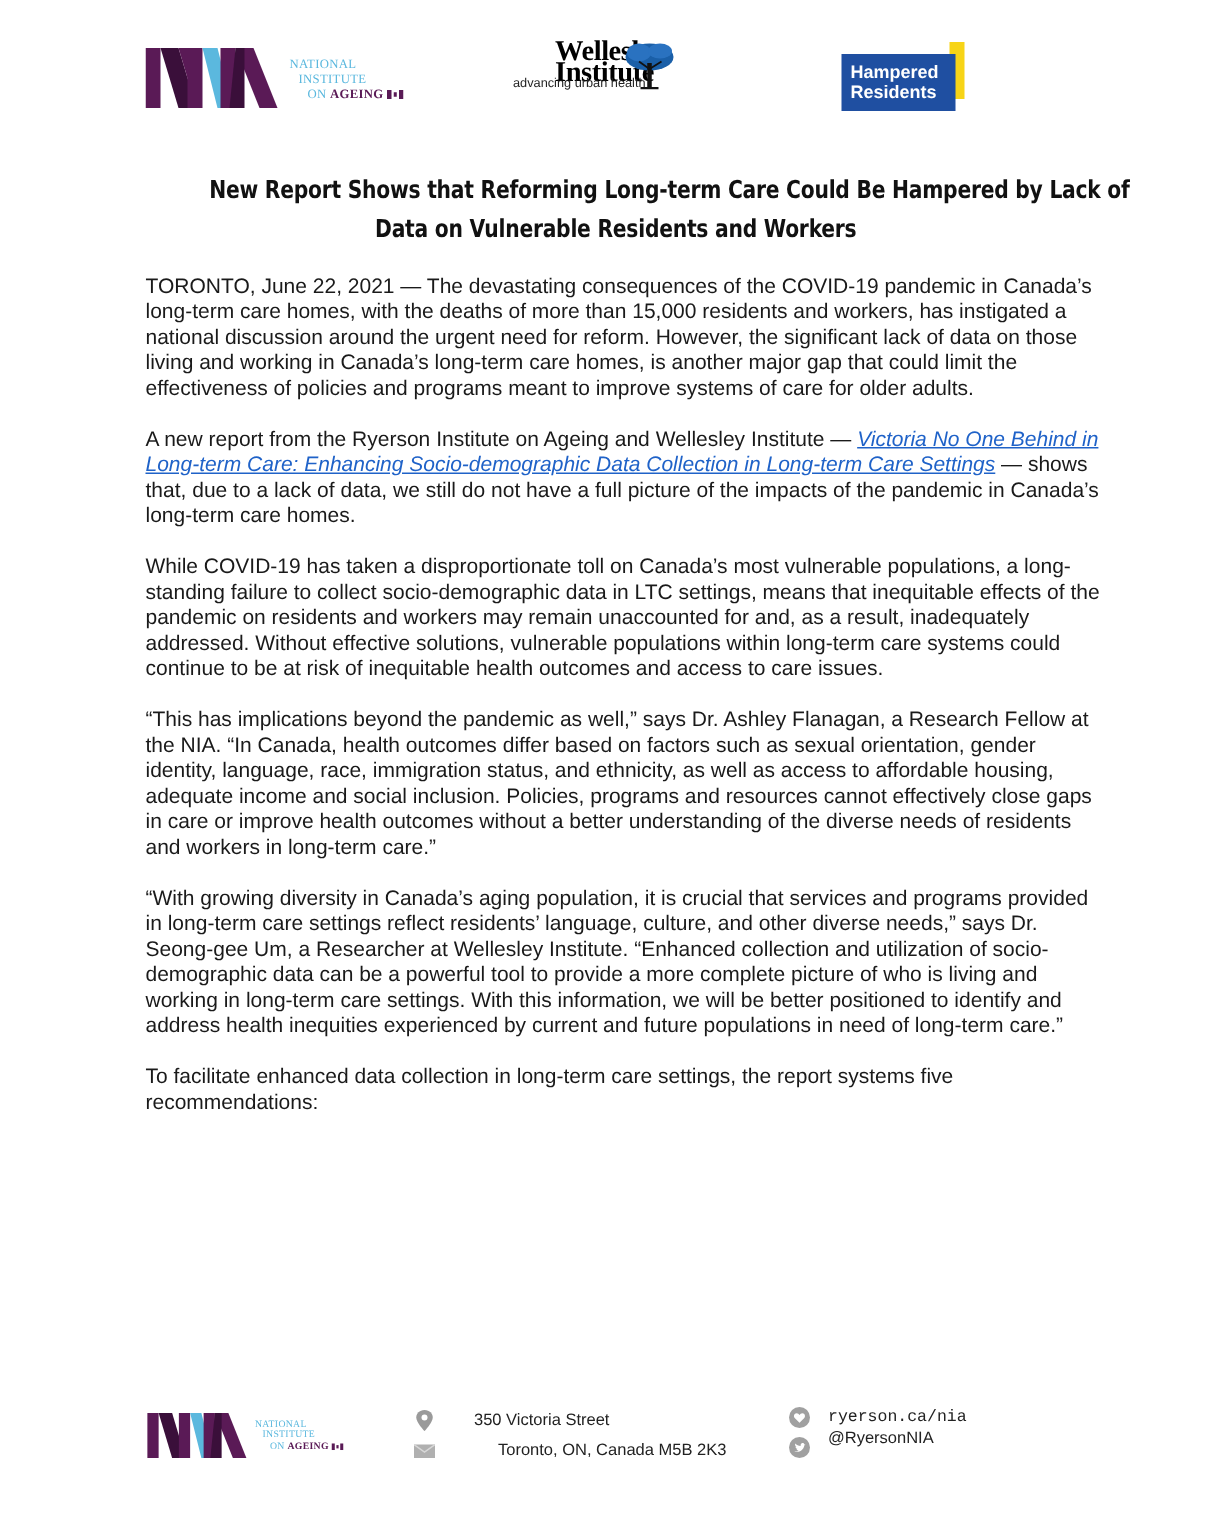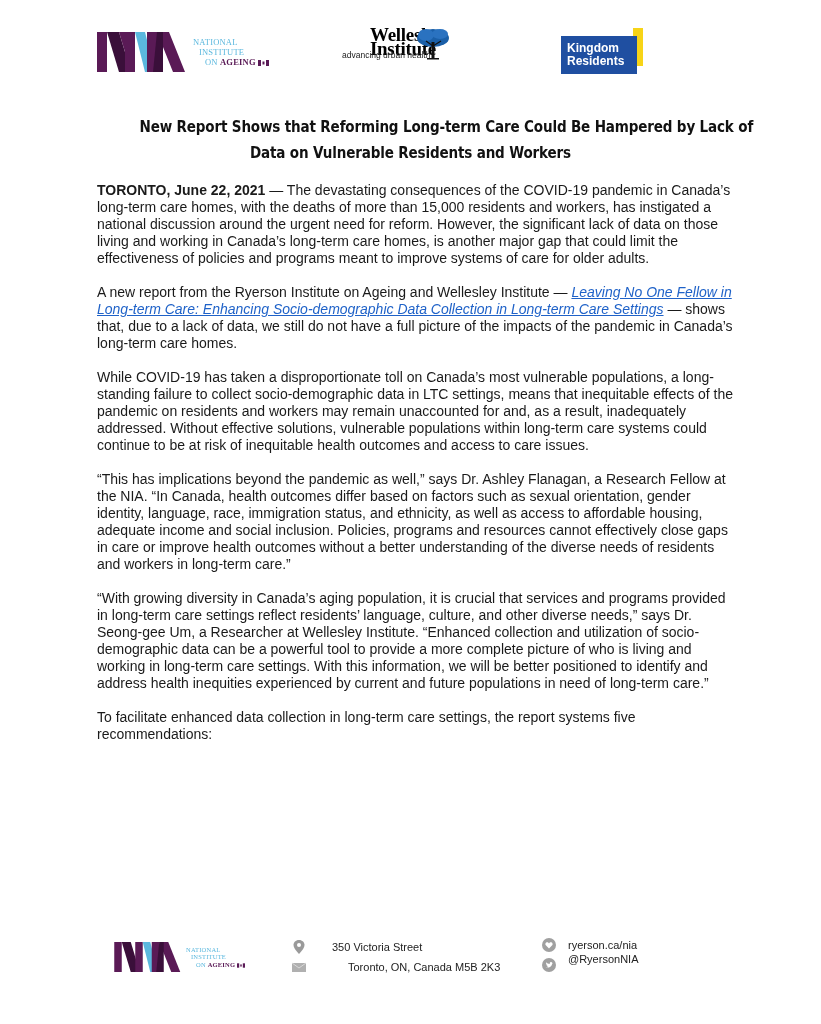--- a/index.html
+++ b/index.html
@@ -28,25 +28,25 @@
   .trsm-teal { color: #1ab3c4; }
   .trsm-small { font-size: 6.5px; line-height: 7px; }
 
   
   .title { position: absolute; top: 114px; left: 80px; width: 661px; text-align: center; font-family: "DejaVu Sans", sans-serif; font-weight: bold; font-size: 16.5px; line-height: 26px; color: #111; transform: scaleX(0.82); transform-origin: center; letter-spacing: -0.2px; }
   .title span { display: block; white-space: nowrap; }
 
   
   .body-text { position: absolute; top: 182px; left: 97px; width: 640px; font-size: 14px; line-height: 17px; color: #1a1a1a; }
   .body-text p { margin: 0 0 17px 0; }
-  .body-text .lead { font-weight: bold; }
+  .body-text .lead { font-weight: normal; }
   .body-text a { color: #1f62c8; font-style: italic; text-decoration: underline; }
 
   
-  .footer { position: absolute; top: 938px; left: 16px; width: 749px; height: 40px; }
+  .footer { position: absolute; top: 938px; left: 0; width: 749px; height: 40px; }
   .footer-nia { position: absolute; left: 97px; top: 4px; display: flex; align-items: center; }
   .footer-nia .nia-mark { width: 70px; height: 30px; }
   .footer-nia .nia-text { font-size: 6.5px; line-height: 7.5px; margin-left: 3px; }
   .footer-icon { position: absolute; width: 14px; height: 14px; }
   .footer-text { position: absolute; font-size: 11px; line-height: 14px; color: #222; white-space: nowrap; }
 </style>
 </head>
 <body>
 
 <div class="logo-bar">
@@ -86,35 +86,35 @@
       <line x1="17" y1="18" x2="10" y2="13" stroke="#111" stroke-width="1.2"></line>
       <line x1="17" y1="18" x2="25" y2="13" stroke="#111" stroke-width="1.2"></line>
       <rect x="11" y="30" width="12" height="1.5" fill="#111"></rect>
     </svg>
     <div class="wi-tag">advancing urban health</div>
   </div>
 
   <div class="ryerson-logo">
     <div class="ryerson-yellow"></div>
     <div class="ryerson-box">
-      <div>Kingdom</div>
+      <div>Hampered</div>
       <div>Residents</div>
     </div>
   </div>
 
 </div>
 
 <h1 class="title" style="margin:0">
   <span>New Report Shows that Reforming Long-term Care Could Be Hampered by Lack of</span>
   <span>Data on Vulnerable Residents and Workers</span>
 </h1>
 
 <div class="body-text">
   <p><span class="lead">TORONTO, June 22, 2021</span><span> — The devastating consequences of the COVID-19 pandemic in Canada’s long-term care homes, with the deaths of more than 15,000 residents and workers, has instigated a national discussion around the urgent need for reform. However, the significant lack of data on those living and working in Canada’s long-term care homes, is another major gap that could limit the effectiveness of policies and programs meant to improve systems of care for older adults.</span></p>
-  <p><span>A new report from the Ryerson Institute on Ageing and Wellesley Institute — </span><a href="#">Leaving No One Fellow in Long-term Care: Enhancing Socio-demographic Data Collection in Long-term Care Settings</a><span> — shows that, due to a lack of data, we still do not have a full picture of the impacts of the pandemic in Canada’s long-term care homes.</span></p>
+  <p><span>A new report from the Ryerson Institute on Ageing and Wellesley Institute — </span><a href="#">Victoria No One Behind in Long-term Care: Enhancing Socio-demographic Data Collection in Long-term Care Settings</a><span> — shows that, due to a lack of data, we still do not have a full picture of the impacts of the pandemic in Canada’s long-term care homes.</span></p>
   <p>While COVID-19 has taken a disproportionate toll on Canada’s most vulnerable populations, a long-standing failure to collect socio-demographic data in LTC settings, means that inequitable effects of the pandemic on residents and workers may remain unaccounted for and, as a result, inadequately addressed. Without effective solutions, vulnerable populations within long-term care systems could continue to be at risk of inequitable health outcomes and access to care issues.</p>
   <p>“This has implications beyond the pandemic as well,” says Dr. Ashley Flanagan, a Research Fellow at the NIA. “In Canada, health outcomes differ based on factors such as sexual orientation, gender identity, language, race, immigration status, and ethnicity, as well as access to affordable housing, adequate income and social inclusion. Policies, programs and resources cannot effectively close gaps in care or improve health outcomes without a better understanding of the diverse needs of residents and workers in long-term care.”</p>
   <p>“With growing diversity in Canada’s aging population, it is crucial that services and programs provided in long-term care settings reflect residents’ language, culture, and other diverse needs,” says Dr. Seong-gee Um, a Researcher at Wellesley Institute. “Enhanced collection and utilization of socio-demographic data can be a powerful tool to provide a more complete picture of who is living and working in long-term care settings. With this information, we will be better positioned to identify and address health inequities experienced by current and future populations in need of long-term care.”</p>
   <p>To facilitate enhanced data collection in long-term care settings, the report systems five recommendations:</p>
 </div>
 
 <div class="footer">
   <div class="footer-nia">
     <svg class="nia-mark" viewBox="0 0 90 40">
       <polygon points="0,0 10,0 10,40 0,40" fill="#5a1a56"></polygon>
@@ -145,20 +145,20 @@
   <svg class="footer-icon" style="left:276px; top:22px;" viewBox="0 0 14 14">
     <rect x="0" y="3" width="14" height="9" fill="#b0b0b0"></rect>
     <polyline points="0,3 7,8 14,3" fill="none" stroke="#d8d8d8" stroke-width="1"></polyline>
   </svg>
   <span class="footer-text" style="left:316px; top:22px;margin-left:16px;">Toronto, ON, Canada M5B 2K3</span>
 
   <svg class="footer-icon" style="left:526px; top:0px;" viewBox="0 0 14 14">
     <circle cx="7" cy="7" r="7" fill="#a0a0a0"></circle>
     <path d="M7 10.5 L3.8 7.3 C2.8 6.3 3.5 4.2 5 4.2 C6 4.2 6.6 4.8 7 5.4 C7.4 4.8 8 4.2 9 4.2 C10.5 4.2 11.2 6.3 10.2 7.3 Z" fill="#fff"></path>
   </svg>
-  <span class="footer-text" style="left:552px; top:0px;">ryerson.ca/nia</span>
+  <span class="footer-text" style="left:552px; top:0px;font-family:Liberation Mono, monospace;">ryerson.ca/nia</span>
 
   <svg class="footer-icon" style="left:526px; top:20px;" viewBox="0 0 14 14">
     <circle cx="7" cy="7" r="7" fill="#a0a0a0"></circle>
     <path d="M3.5 9.5 C6 10.5 9.5 9.5 10.3 5.5 L11 4.8 L10.2 5 C10 4 9 3.8 8.3 4.3 C7.7 4.8 7.7 5.5 7.8 6 C6.3 6 5 5.2 4.2 4.3 C3.8 5.2 4.2 6.2 5 6.6 L4.3 6.5 C4.4 7.3 5 7.8 5.7 8 L5 8.1 C5.3 8.7 5.9 9 6.5 9 C5.7 9.5 4.6 9.7 3.5 9.5 Z" fill="#fff"></path>
   </svg>
   <span class="footer-text" style="left:552px; top:14px;text-align:right;">@RyersonNIA</span>
 </div>
 
 </body></html>

